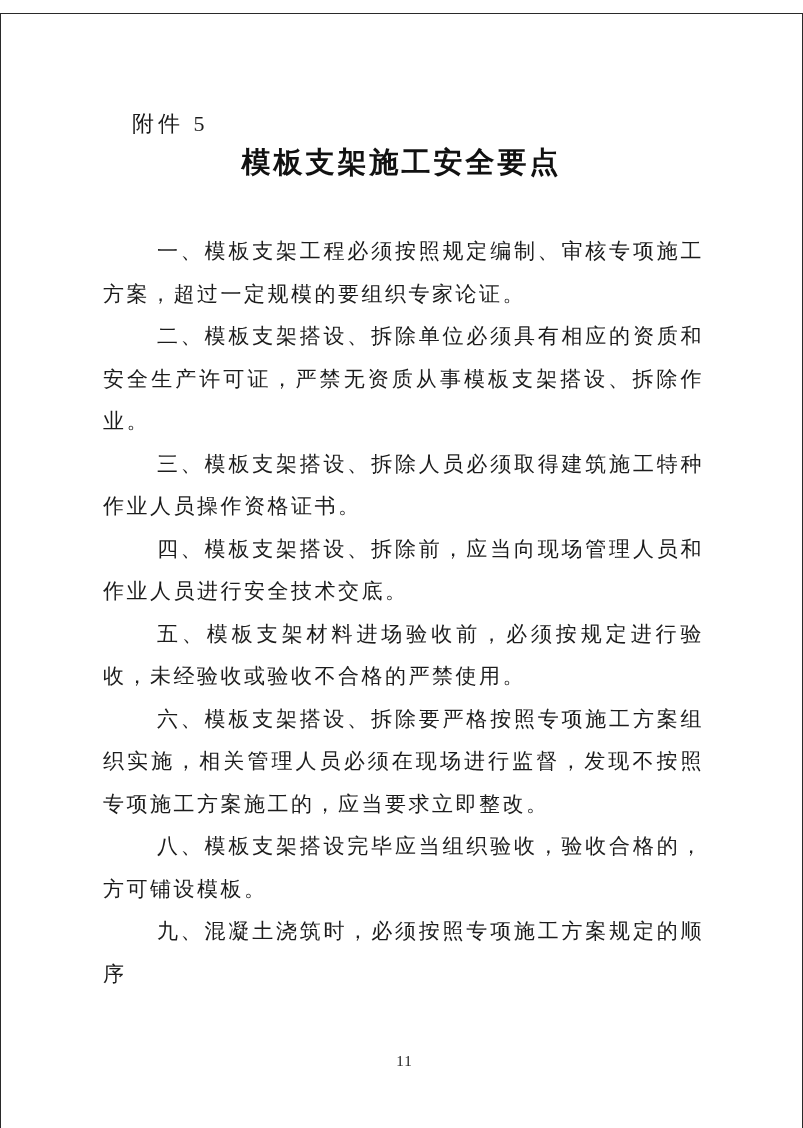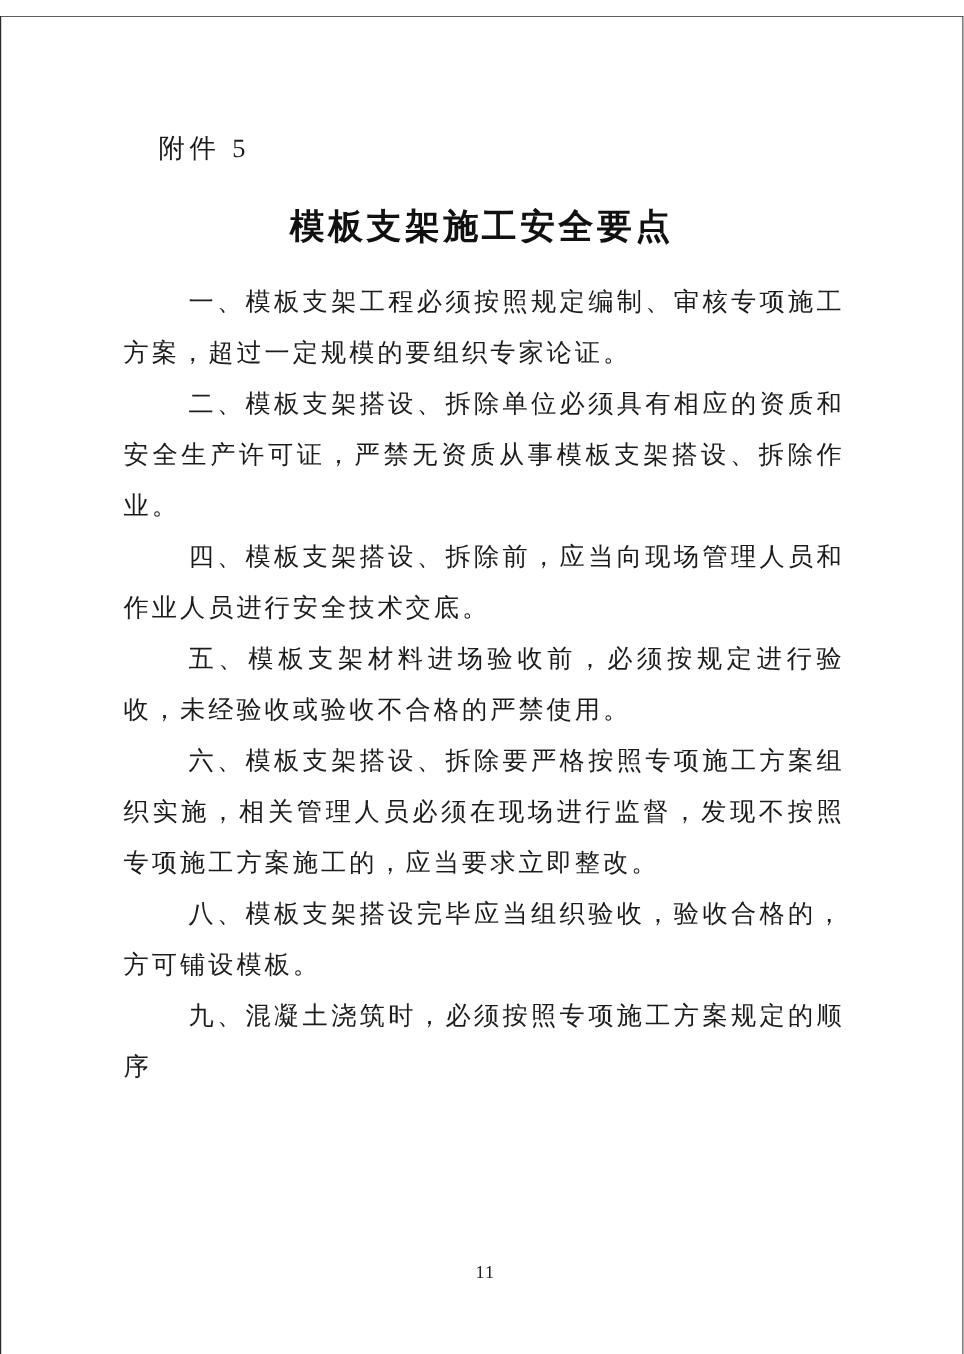--- a/index.html
+++ b/index.html
@@ -22,21 +22,21 @@
     position: absolute;
     left: 132px;
     top: 96px;
     font-size: 22px;
     letter-spacing: 4px;
     white-space: pre;
   }
   .doc-title {
     position: absolute;
     left: 0;
-    top: 156px;
+    top: 130px;
     width: 100%;
     margin: 0;
     text-align: center;
     font-size: 29px;
     font-weight: 700;
     letter-spacing: 3px;
     color: #111111;
   }
   .doc-body {
     position: absolute;
@@ -73,20 +73,21 @@
 
 <div class="page">
 
   <div class="attachment-label">附件 5</div>
 
   <h1 class="doc-title">模板支架施工安全要点</h1>
 
   <div class="doc-body">
     <p>一、模板支架工程必须按照规定编制、审核专项施工方案，超过一定规模的要组织专家论证。</p>
     <p>二、模板支架搭设、拆除单位必须具有相应的资质和安全生产许可证，严禁无资质从事模板支架搭设、拆除作业。</p>
+    <p>三、模板支架搭设、拆除人员必须取得建筑施工特种作业人员操作资格证书。</p>
     <p>四、模板支架搭设、拆除前，应当向现场管理人员和作业人员进行安全技术交底。</p>
     <p>五、模板支架材料进场验收前，必须按规定进行验收，未经验收或验收不合格的严禁使用。</p>
     <p>六、模板支架搭设、拆除要严格按照专项施工方案组织实施，相关管理人员必须在现场进行监督，发现不按照专项施工方案施工的，应当要求立即整改。</p>
     <p>八、模板支架搭设完毕应当组织验收，验收合格的，方可铺设模板。</p>
     <p>九、混凝土浇筑时，必须按照专项施工方案规定的顺序</p>
   </div>
 
   <div class="page-number">11</div>
 
 </div>

